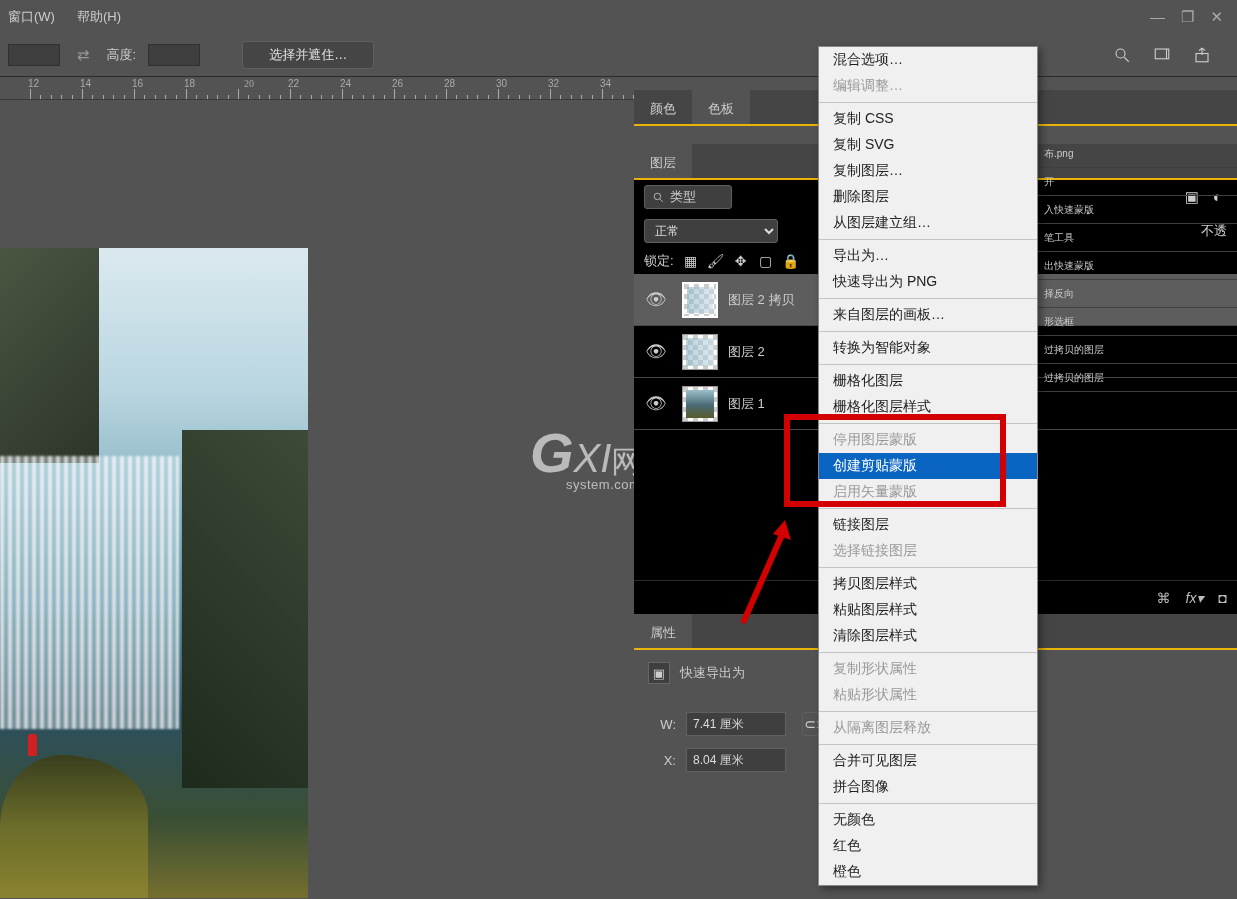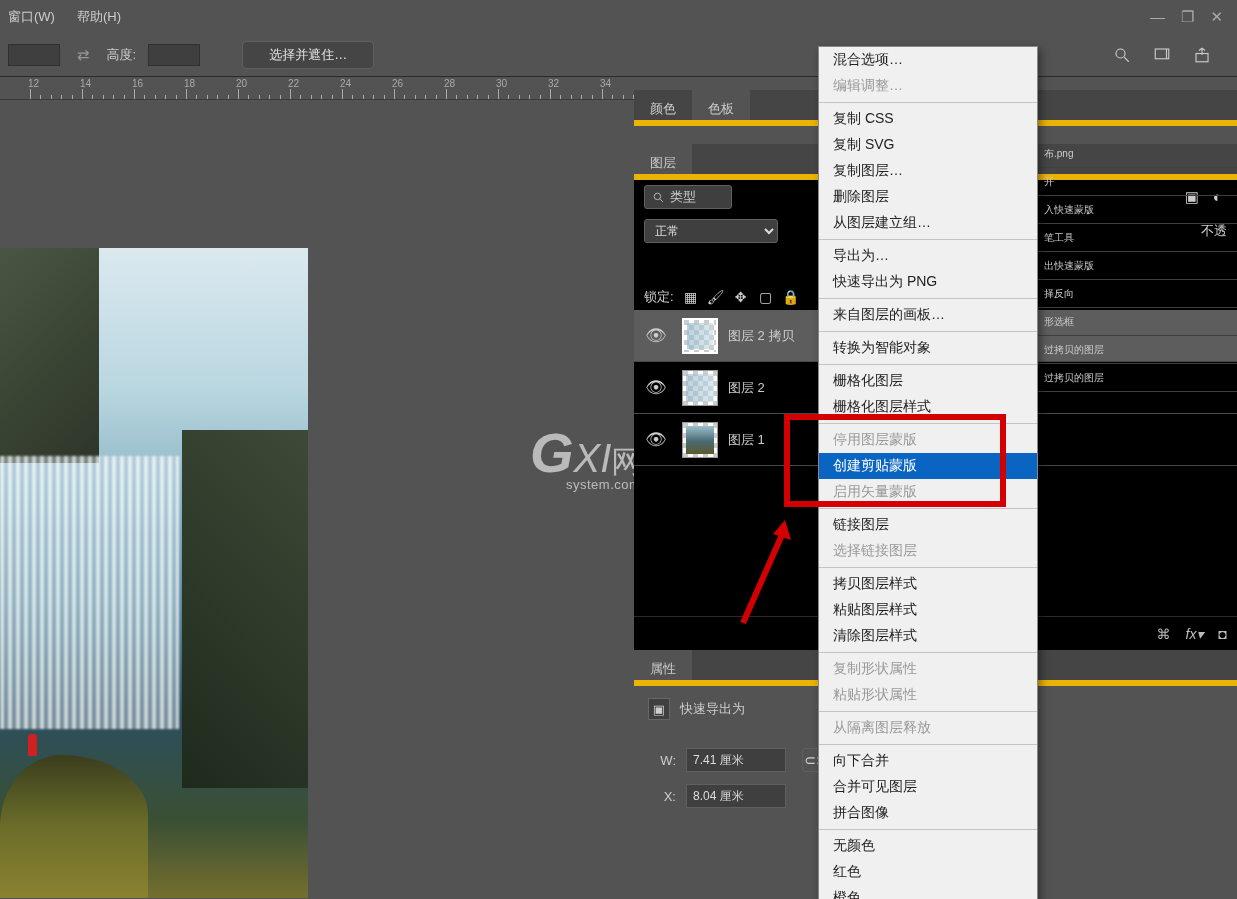--- a/index.html
+++ b/index.html
@@ -31,31 +31,31 @@
   .fg-rock { position: absolute; bottom: 0; left: 0; width: 48%; height: 22%; background: linear-gradient(0deg,#8a8230,#6b6d2a 50%,#3a3e1d); border-radius: 50% 70% 30% 0 / 60% 50% 0 0; }
   .person { position: absolute; left: 28px; bottom: 142px; width: 9px; height: 22px; background: #d02020; border-radius: 3px 3px 1px 1px; }
   
   .watermark { position: absolute; left: 530px; top: 420px; color: #fff; opacity: 0.6; font-family: serif; }
   .watermark .g { font-size: 56px; font-style: italic; font-weight: bold; }
   .watermark .xi { font-size: 40px; font-style: italic; }
   .watermark .sys { font-size: 13px; letter-spacing: 0.5px; margin-left: 36px; margin-top: -8px; display: block; }
   
   .panels { position: absolute; left: 634px; top: 90px; width: 603px; bottom: 0; }
   
-  .tabrow { height: 36px; background: #454545; display: flex; border-bottom: 6px solid #eab308; }
+  .tabrow { height: 36px; background: #454545; display: flex; border-bottom: 2px solid #eab308; }
   .tabrow .tab { padding: 10px 16px 6px; font-size: 13px; color: #ccc; cursor: pointer; }
   .tabrow .tab.active { background: #535353; }
   
   .layers-panel { background: #000000; }
   .lp-row { display: flex; align-items: center; height: 34px; padding: 0 10px; gap: 10px; font-size: 13px; }
   .lp-row select, .lp-row input[type=text] { background: #3f3f3f; border: 1px solid #606060; color: #ddd; height: 24px; font-size: 12px; padding: 0 6px; border-radius: 3px; }
   .filter-search { width: 88px; display: flex; align-items: center; gap: 5px; background: #3f3f3f; border: 1px solid #606060; border-radius: 3px; height: 24px; padding: 0 7px; }
   .filter-icons { display: flex; gap: 14px; margin-left: auto; padding-right: 5px; font-size: 15px; }
   .blend { width: 134px; }
-  .lp-lock { display: flex; align-items: center; gap: 9px; font-size: 13px; padding: 4px 10px; margin-top: 36px; }
+  .lp-lock { display: flex; align-items: center; gap: 9px; font-size: 13px; padding: 4px 10px; }
   .lp-lock .ico { width: 16px; height: 16px; display: inline-flex; align-items: center; justify-content: center; font-size: 14px; }
   
   .layer-list { }
   .layer { display: flex; align-items: center; height: 52px; gap: 10px; padding: 0 6px; border-bottom: 1px solid #484848; }
   .layer.active { background: #5d5d5d; }
   .eye { width: 32px; text-align: center; font-size: 17px; cursor: pointer; }
   .thumb { width: 36px; height: 36px; background: repeating-conic-gradient(#fff 0 25%, #ccc 0 50%) 0 0/10px 10px; border: 1px solid #999; position: relative; }
   .layer.active .thumb { border: 2px solid #fff; }
   .thumb .mini { position: absolute; inset: 3px; }
   .mini-glass { background: linear-gradient(90deg, rgba(140,180,200,0.6), rgba(200,220,230,0.6)); }
@@ -142,21 +142,21 @@
     <div class="tick minor" style="left: 144.4px;"></div>
     <div class="tick minor" style="left: 154.8px;"></div>
     <div class="tick minor" style="left: 165.2px;"></div>
     <div class="tick minor" style="left: 175.6px;"></div>
     <span class="num" style="left: 184px;">18</span>
     <div class="tick major" style="left: 186px;"></div>
     <div class="tick minor" style="left: 196.4px;"></div>
     <div class="tick minor" style="left: 206.8px;"></div>
     <div class="tick minor" style="left: 217.2px;"></div>
     <div class="tick minor" style="left: 227.6px;"></div>
-    <span class="num" style="left: 236px;">20</span>
+    <span class="num" style="left: 244px; font-family: Liberation Serif, serif;">20</span>
     <div class="tick major" style="left: 238px;"></div>
     <div class="tick minor" style="left: 248.4px;"></div>
     <div class="tick minor" style="left: 258.8px;"></div>
     <div class="tick minor" style="left: 269.2px;"></div>
     <div class="tick minor" style="left: 279.6px;"></div>
     <span class="num" style="left: 288px;">22</span>
     <div class="tick major" style="left: 290px;"></div>
     <div class="tick minor" style="left: 300.4px;"></div>
     <div class="tick minor" style="left: 310.8px;"></div>
     <div class="tick minor" style="left: 321.2px;"></div>
@@ -347,21 +347,20 @@
   <div class="cm-sep"></div>
   <div class="cm-item">拷贝图层样式</div>
   <div class="cm-item">粘贴图层样式</div>
   <div class="cm-item">清除图层样式</div>
   <div class="cm-sep"></div>
   <div class="cm-item dis">复制形状属性</div>
   <div class="cm-item dis">粘贴形状属性</div>
   <div class="cm-sep"></div>
   <div class="cm-item dis">从隔离图层释放</div>
   <div class="cm-sep"></div>
-  <div class="cm-item">向下合并</div>
   <div class="cm-item">合并可见图层</div>
   <div class="cm-item">拼合图像</div>
   <div class="cm-sep"></div>
   <div class="cm-item">无颜色</div>
   <div class="cm-item">红色</div>
   <div class="cm-item">橙色</div>
 
 </div>
 
 <div class="red-box"></div>

